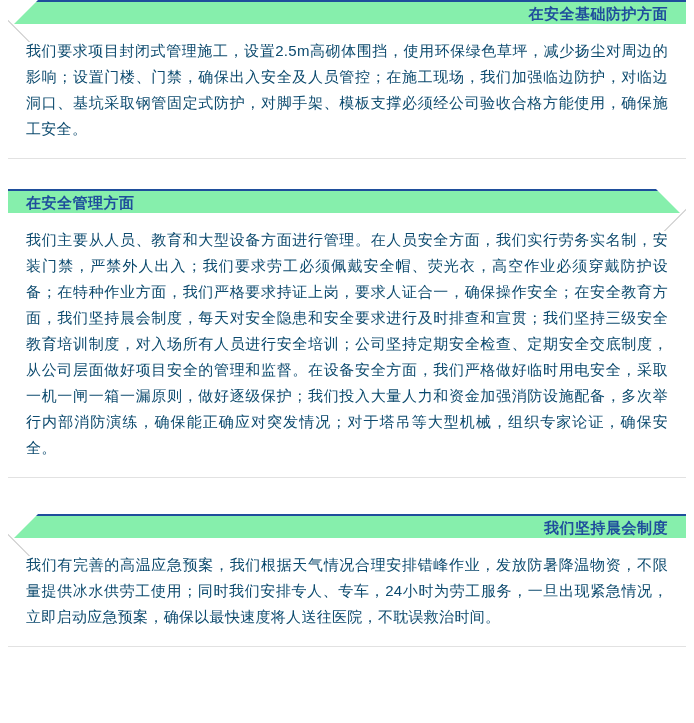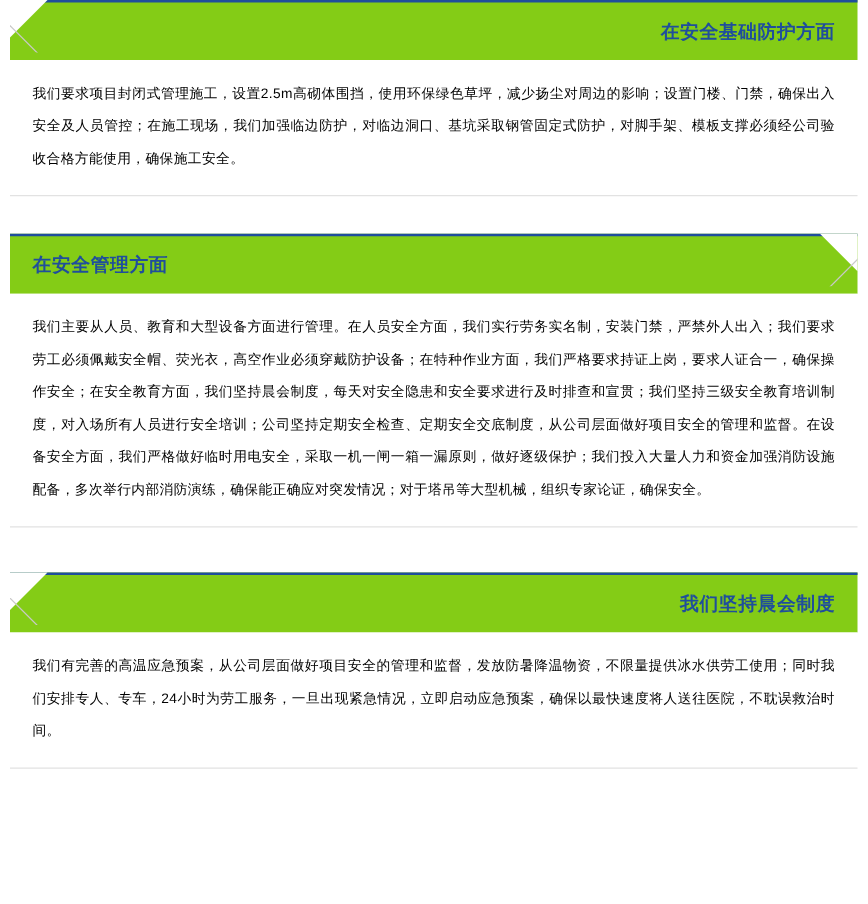--- a/index.html
+++ b/index.html
@@ -21,26 +21,26 @@
     box-sizing: border-box;
     padding: 0 8px;
   }
   .section {
     position: relative;
     margin-bottom: 18px;
   }
   
   .sec-header {
     position: relative;
-    height: 48px;
-    background: #84cc16;
+    height: 24px;
+    background: #86efac;
     border-top: 2px solid #1f4e9c;
     box-sizing: border-box;
     display: flex;
-    align-items: center;
+    align-items: flex-end;
   }
   .sec-header.align-right { justify-content: flex-end; }
   .sec-header.align-left { justify-content: flex-start; }
   .sec-title {
     font-size: 15px;
     font-weight: bold;
     color: #1f4e9c;
     letter-spacing: 0.5px;
     white-space: nowrap;
   }
@@ -111,24 +111,24 @@
   
   .sec-body {
     position: relative;
     background: #ffffff;
     border-bottom: 1px solid #e2e2e2;
     padding: 14px 18px 16px 18px;
     box-sizing: border-box;
   }
   .sec-body p {
     margin: 0;
-    font-size: 11px;
+    font-size: 15px;
     line-height: 26px;
     text-align: justify;
-    color: #000000;
+    color: #0c4a6e;
     letter-spacing: 0.3px;
     text-indent: 0;
   }
   .spacer-12 { height: 12px; }
   .spacer-18 { height: 18px; }
 </style>
 </head>
 <body>
 
 <div class="page">
@@ -159,17 +159,17 @@
 
   <div class="spacer-18"></div>
 
   <div class="section">
     <div class="sec-header align-right">
       <span class="fold-tl"></span>
       <span class="fold-tl-line"></span>
       <span class="sec-title">我们坚持晨会制度</span>
     </div>
     <div class="sec-body">
-      <p>我们有完善的高温应急预案，从公司层面做好项目安全的管理和监督，发放防暑降温物资，不限量提供冰水供劳工使用；同时我们安排专人、专车，24小时为劳工服务，一旦出现紧急情况，立即启动应急预案，确保以最快速度将人送往医院，不耽误救治时间。</p>
+      <p>我们有完善的高温应急预案，我们根据天气情况合理安排错峰作业，发放防暑降温物资，不限量提供冰水供劳工使用；同时我们安排专人、专车，24小时为劳工服务，一旦出现紧急情况，立即启动应急预案，确保以最快速度将人送往医院，不耽误救治时间。</p>
     </div>
   </div>
 
 </div>
 
 </body></html>

